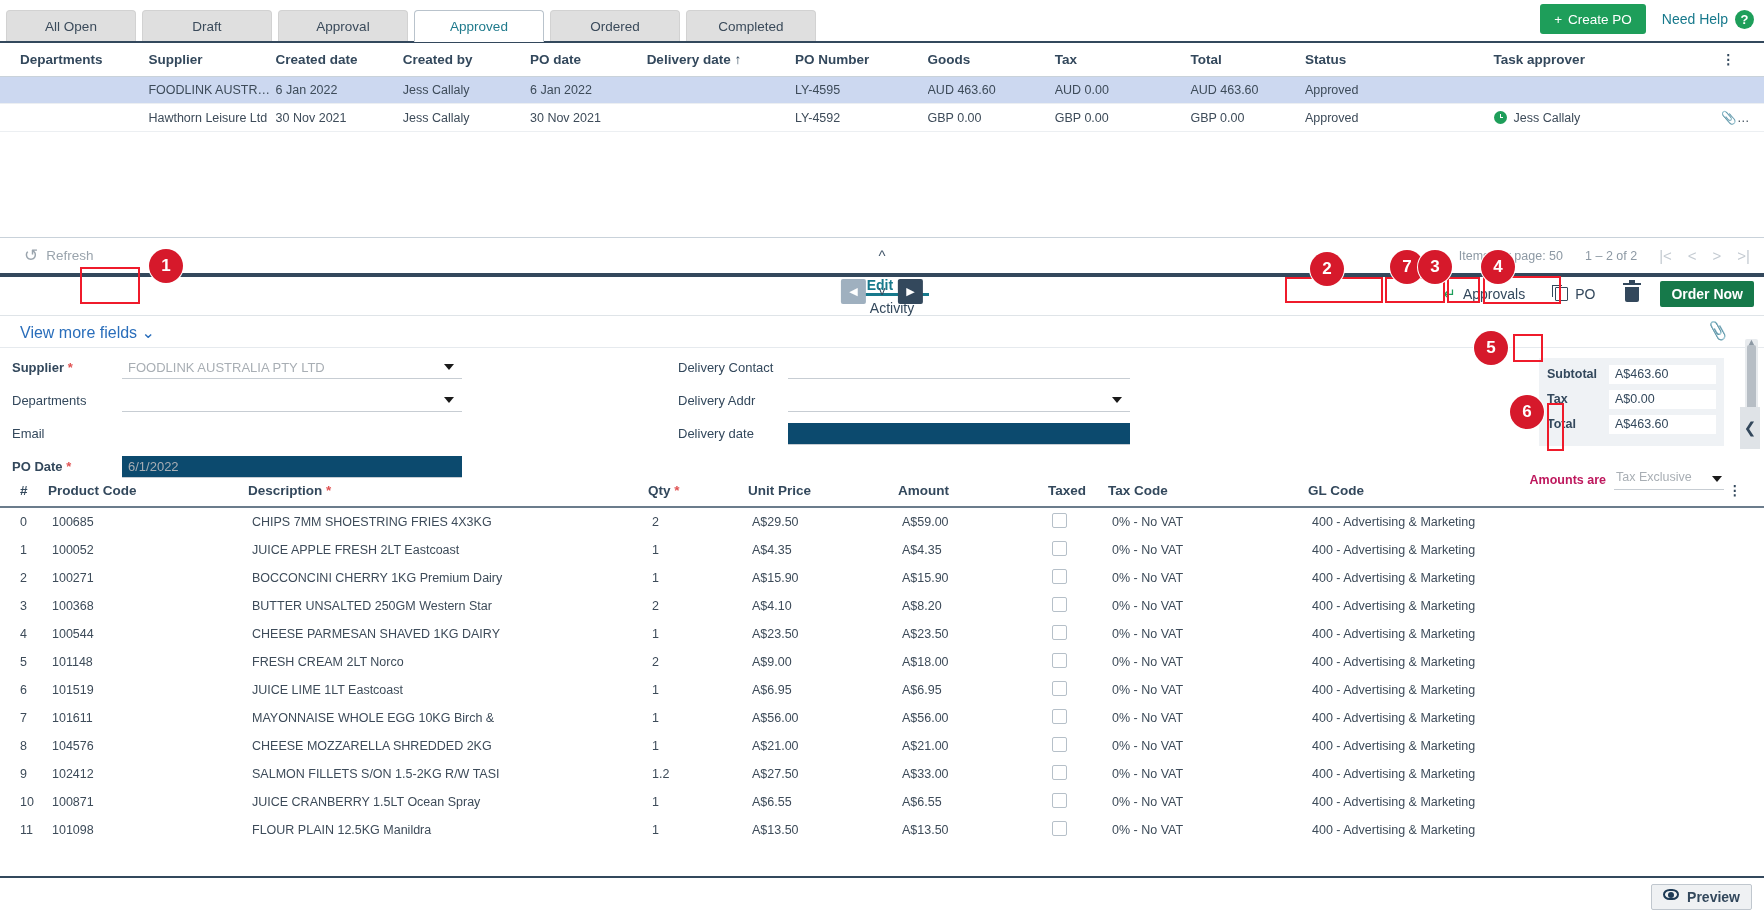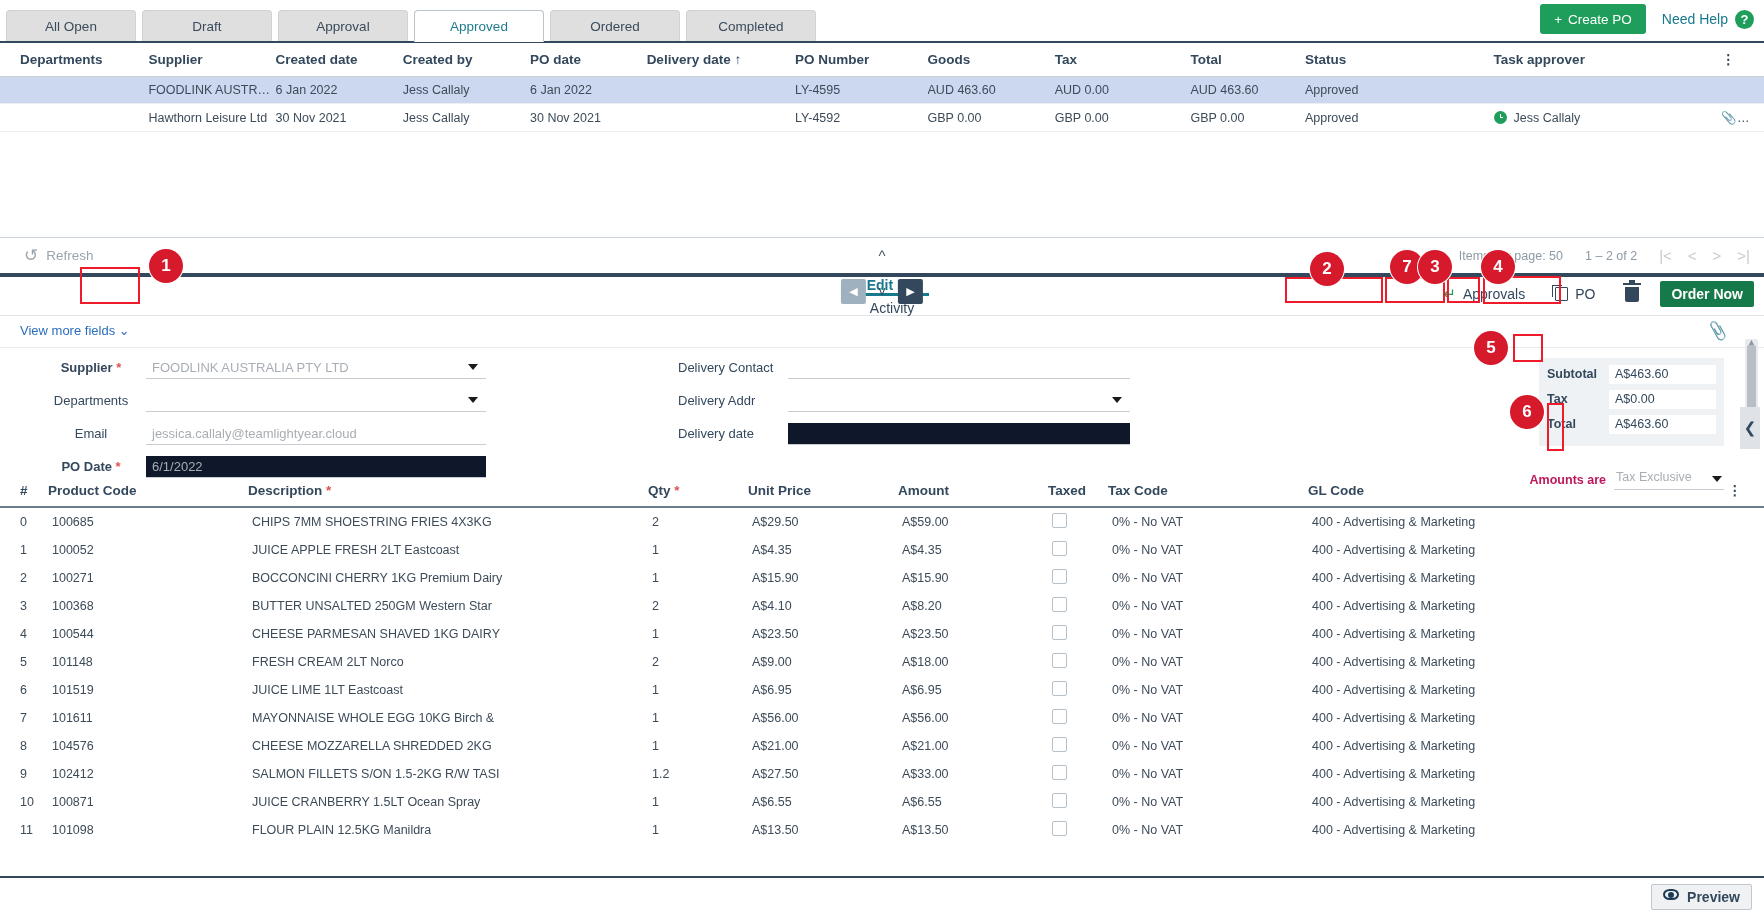--- a/index.html
+++ b/index.html
@@ -100,36 +100,36 @@
     font-family:"Liberation Sans", sans-serif;
   }
   .copy-ic { display:inline-block; width:13px; height:14px; border:1.6px solid #33485c; position:relative; border-radius:1px; }
   .copy-ic:before { content:""; position:absolute; left:-4px; top:-3px; width:9px; height:11px; border:1.6px solid #33485c; border-right:none; border-bottom:none; }
   .trash-ic { display:inline-block; width:14px; height:15px; background:#33485c; position:relative; border-radius:0 0 2px 2px; }
   .trash-ic:before { content:""; position:absolute; left:-2px; top:-4px; width:18px; height:2.6px; background:#33485c; }
   .trash-ic:after  { content:""; position:absolute; left:4px; top:-7px; width:6px; height:3px; background:#33485c; }
 
   
   .vmrow { position:relative; height:32px; border-bottom:1px solid #e6eaee; }
-  .vmf { position:absolute; left:20px; top:7px; color:#2a6ebb; font-size:13px; cursor:pointer; }
+  .vmf { position:absolute; left:20px; top:7px; color:#2a6ebb; font-size:16px; cursor:pointer; }
   .clipbtn { position:absolute; right:33px; top:3px; width:26px; height:25px; display:flex; align-items:center; justify-content:center; cursor:pointer; }
   .clip { font-size:16px; color:#33485c; display:inline-block; transform:rotate(12deg); }
 
   
   .form { position:relative; height:108px; }
   .fcol { position:absolute; top:8px; }
   .frow { display:flex; align-items:center; height:23px; margin-bottom:10px; }
   .flabel { font-size:13px; color:#33485c; width:110px; flex:none; }
   .flabel.b { font-weight:bold; }
   .req { color:#e05252; }
   .finput {
     position:relative; border-bottom:1px solid #c7cdd3; height:22px;
     display:flex; align-items:center; padding-left:6px; font-size:13px; color:#a8aeb4;
   }
-  .finput.filledbg { background:#0f172a; }
+  .finput.filledbg { background:#0c4a6e; }
   .caret { position:absolute; right:8px; top:7px; width:0; height:0;
            border-left:5px solid transparent; border-right:5px solid transparent; border-top:6px solid #1a1a1a; }
 
   
   .totals { position:absolute; right:40px; top:10px; width:185px; background:#eff2f5; padding:6px 8px 7px 8px; }
   .trow { display:flex; align-items:center; height:20px; margin-bottom:5px; }
   .tlabel { font-size:12.5px; font-weight:bold; color:#33485c; width:62px; flex:none; }
   .tval { flex:1; background:#fff; height:19px; font-size:12.5px; color:#33485c; padding-left:6px; display:flex; align-items:center; }
   .amrow { position:absolute; right:40px; top:122px; display:flex; align-items:center; gap:8px; }
   .amlabel { font-size:12.5px; font-weight:bold; color:#be185d; }
@@ -322,40 +322,37 @@
       <span class="vmf">
         <span>View more fields</span>
         <span> ⌄</span>
       </span>
       <span class="clipbtn">
         <span class="clip">📎</span>
       </span>
     </div>
 
     <div class="form">
-      <div class="fcol" id="form-left" style="left:36px; width:450px;text-align:center;">
+      <div class="fcol" id="form-left" style="left:12px; width:450px;">
           <div class="frow">
             <div class="flabel b"><span>Supplier</span><span class="req"> *</span></div>
             <div class="finput" style="width: 345px;">
               <span>FOODLINK AUSTRALIA PTY LTD</span>
               <span class="caret"></span>
             </div>
           </div>
           <div class="frow">
             <div class="flabel"><span>Departments</span></div>
             <div class="finput" style="width: 345px;">
               <span></span>
               <span class="caret"></span>
             </div>
           </div>
           <div class="frow">
             <div class="flabel"><span>Email</span></div>
-            <div class="finput" style="width: 345px;">
-              <span>jessica.callaly@teamlightyear.cloud</span>
-            </div>
           </div>
           <div class="frow">
             <div class="flabel b"><span>PO Date</span><span class="req"> *</span></div>
             <div class="finput filledbg" style="width: 345px;">
               <span>6/1/2022</span>
             </div>
           </div>
         </div>
       <div class="fcol" id="form-mid" style="left:678px; width:452px;">
           <div class="frow">

